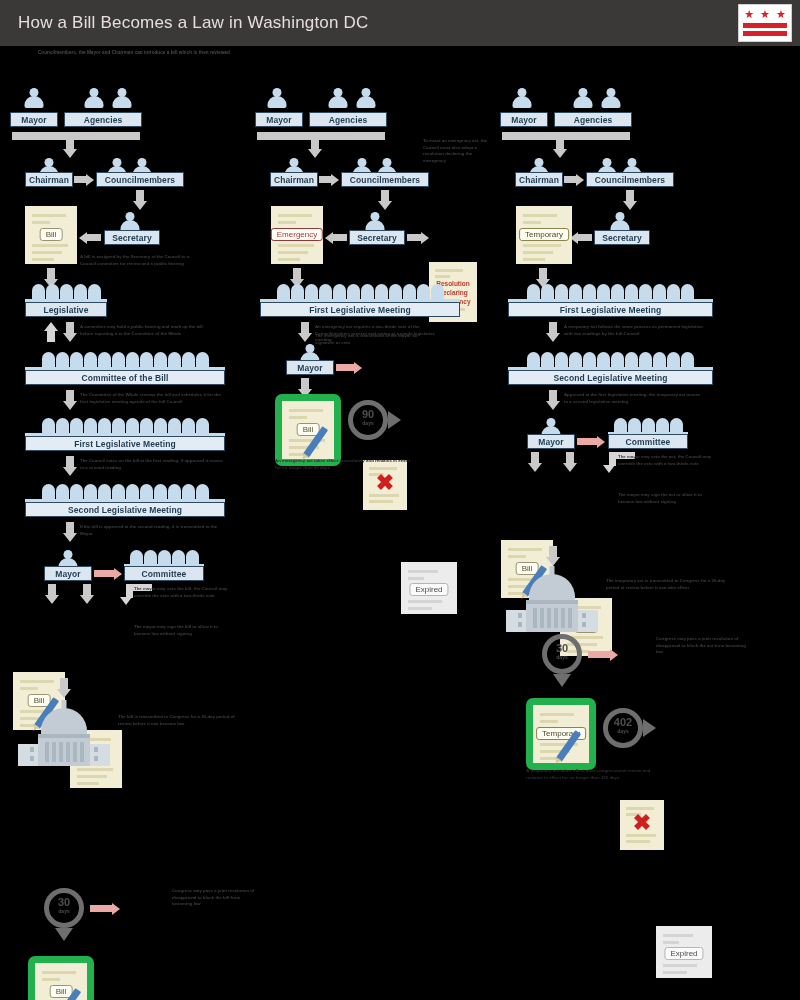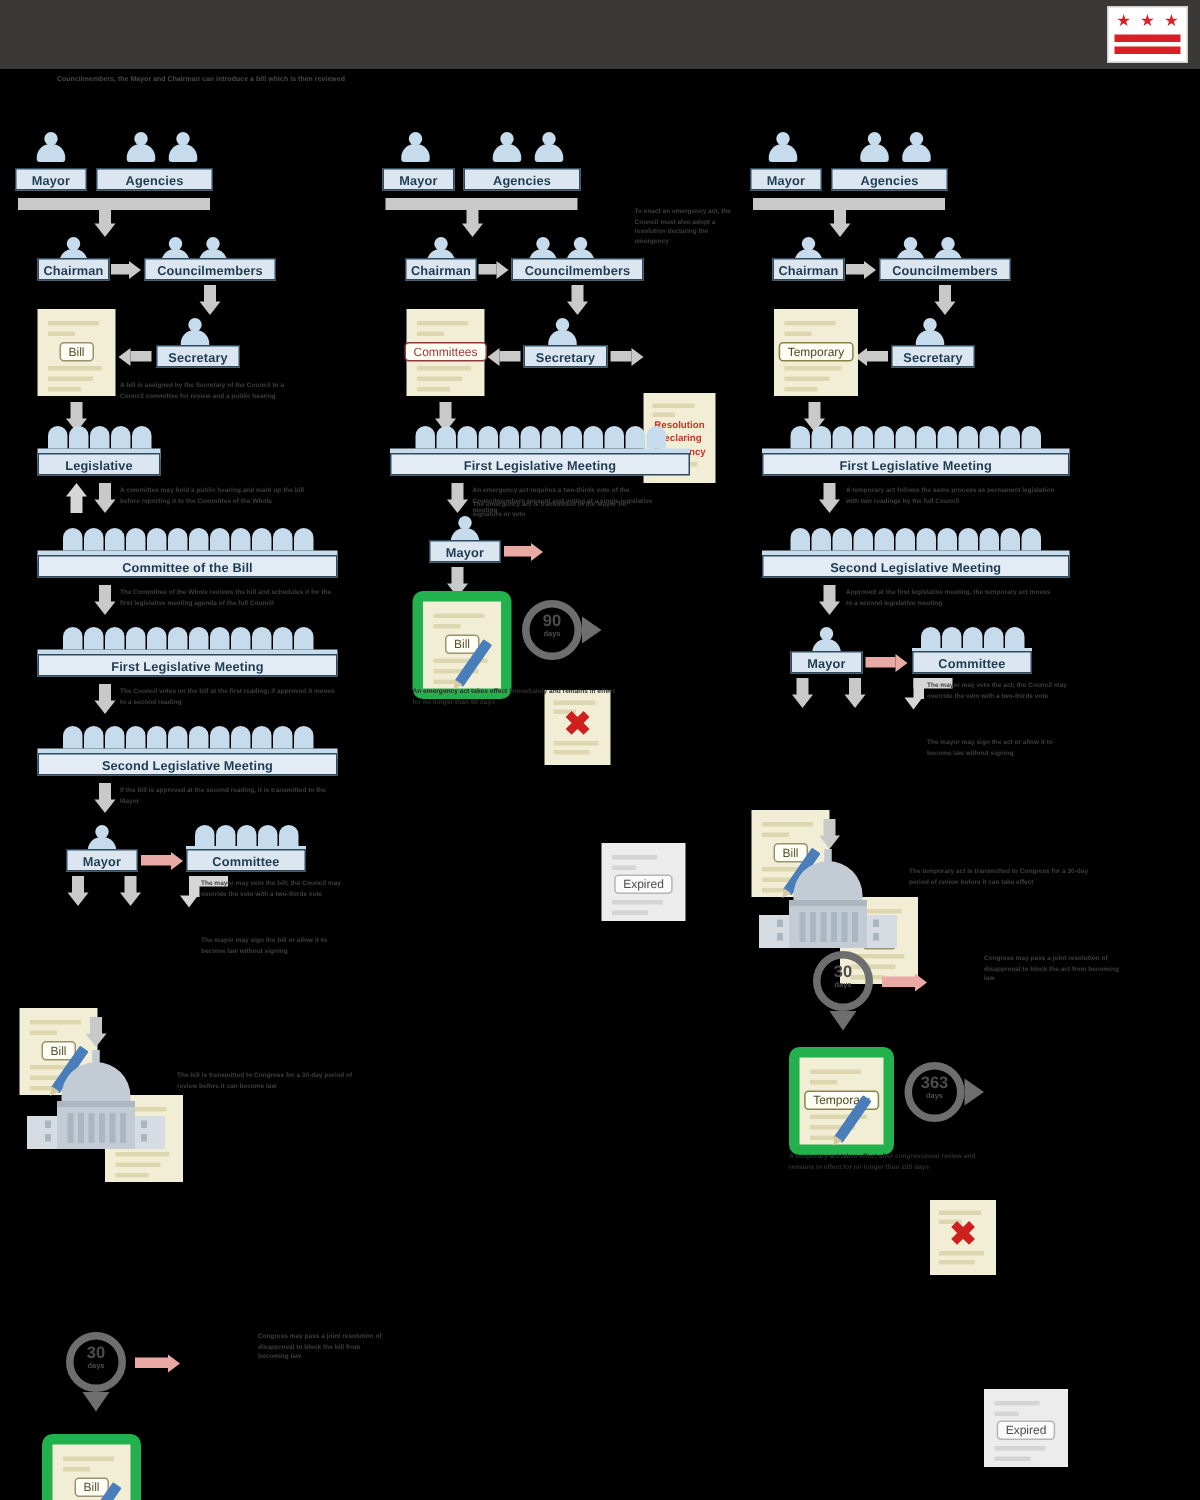--- a/index.html
+++ b/index.html
@@ -210,20 +210,21 @@
     position: absolute; color: #2f2f2f; font-size: 4.4px; font-weight: 700;
     line-height: 1.55; text-align: left;
   }
 </style>
 </head>
 <body>
 
 <div class="page">
 
   <div class="header">
+    <div class="header-title">How a Bill Becomes a Law in Washington DC</div>
     <div class="flag">
       <div class="flag-stars">
         <span class="star">★</span>
         <span class="star">★</span>
         <span class="star">★</span>
       </div>
       <div class="flag-bar"></div>
       <div class="flag-bar"></div>
     </div>
   </div>
@@ -589,21 +590,21 @@
       <div class="shaft"></div>
         <div class="headp"></div>
       </div>
 
     <div class="doc node" style="left:16px; top:118px; width:52px; height:58px;">
       <div class="ln" style="left:7px; top:8px; width:34px;"></div>
       <div class="ln" style="left:7px; top:15px; width:18px;"></div>
       <div class="ln" style="left:7px; top:38px; width:36px;"></div>
       <div class="ln" style="left:7px; top:45px; width:30px;"></div>
       <div class="ln" style="left:7px; top:52px; width:22px;"></div>
-      <div class="tag red" style="top:22px;">Committees</div>
+      <div class="tag red" style="top:22px;">Emergency</div>
     </div>
 
     <div class="doc node" style="left:174px; top:116px; width:48px; height:60px;">
       <div class="ln" style="left:6px; top:7px; width:28px;"></div>
       <div class="ln" style="left:6px; top:13px; width:15px;"></div>
       <div class="ln" style="left:6px; top:46px; width:30px;"></div>
       <div class="ln" style="left:6px; top:52px; width:22px;"></div>
       <div class="doc-red-text">Resolution Declaring Emergency</div>
     </div>
 
@@ -932,21 +933,21 @@
         <div class="ln" style="left:7px; top:38px; width:38px;"></div>
         <div class="ln" style="left:7px; top:45px; width:30px;"></div>
         <div class="ln" style="left:7px; top:52px; width:22px;"></div>
         <div class="tag olive" style="top:22px;">Temporary</div>
         <div class="pen" style="left:32px; top:24px;"></div>
       </div>
     </div>
 
     <div class="timer node" style="left:105px; top:620px;">
       <div class="ring"></div>
-      <div class="num">363</div>
+      <div class="num">402</div>
       <div class="unit">days</div>
       <div class="rarrow"></div>
     </div>
 
     <div class="doc gray node" style="left:158px; top:614px; width:56px; height:52px;">
       <div class="ln" style="left:7px; top:8px; width:30px;"></div>
       <div class="ln" style="left:7px; top:15px; width:16px;"></div>
       <div class="ln" style="left:7px; top:38px; width:34px;"></div>
       <div class="ln" style="left:7px; top:45px; width:24px;"></div>
       <div class="tag" style="top:21px;">Expired</div>

